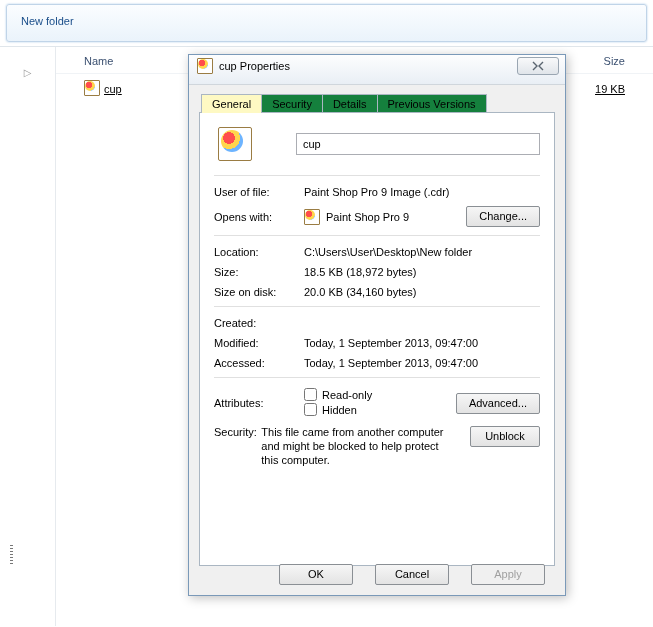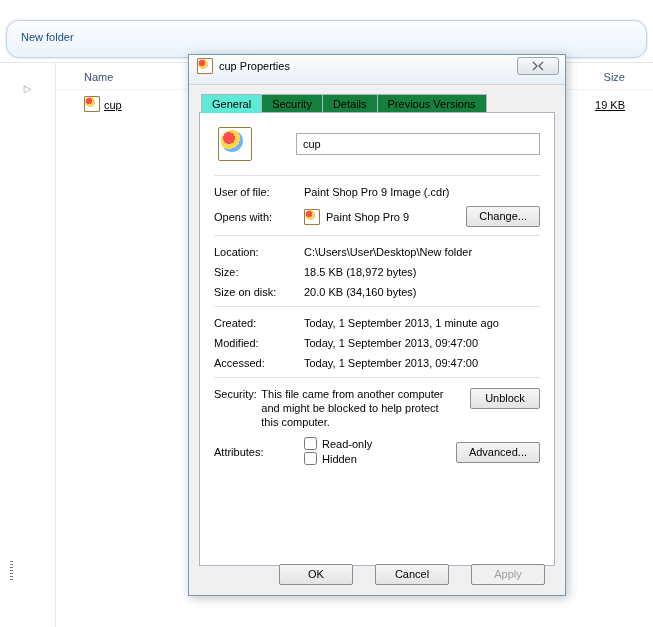--- a/index.html
+++ b/index.html
@@ -1,18 +1,18 @@
 <!DOCTYPE html>
 <html><head>
 <meta charset="utf-8">
 <style>
 * { box-sizing: border-box; margin: 0; padding: 0; font-family: "Segoe UI", Tahoma, sans-serif; font-size: 11px; }
 body { width: 653px; height: 627px; background: #fff; overflow: hidden; }
 
-.toolbar-wrap { border: 1px solid #c0d4e8; border-radius: 13px; margin: 20px 6px 0 6px; background: linear-gradient(#fbfdff,#eaf3fb); height: 38px; box-shadow: 0 0 2px #a8c8e6; }
+.toolbar-wrap { border: 1px solid #c0d4e8; border-radius: 3px; margin: 4px 6px 0 6px; background: linear-gradient(#fbfdff,#eaf3fb); height: 38px; box-shadow: 0 0 2px #a8c8e6; }
 .toolbar-inner { padding: 10px 14px; color: #1a4e8a; }
 
 .content { position: relative; border-top: 1px solid #e0e6eb; margin-top: 4px; height: 580px; }
 .tree-pane { position:absolute; left:0; top:0; width:56px; height:100%; border-right:1px solid #e6eaee; color:#888; text-align:center; padding-top:20px;}
 .tree-pane .arrow { display:block; font-size:10px; color:#999;}
 .file-pane { position:absolute; left:56px; top:0; right:0; height:100%; }
 .col-head { padding: 8px 28px 6px 28px; color:#3b5070; border-bottom:1px solid #f0f3f6; display:flex;}
 .col-head .c-name { flex:1; }
 .col-head .c-size { width:70px; text-align:right;}
 .file-row { display:flex; padding: 6px 28px; align-items:center; }
@@ -25,21 +25,21 @@
 
 
 .dialog { position:absolute; left:188px; top:54px; width:378px; height:542px; background:#f0f0f0; border:1px solid #7a99b8; box-shadow: 2px 2px 10px rgba(0,0,0,.25); }
 .titlebar { height:30px; background:linear-gradient(#fdfdfe,#e9eff5); display:flex; align-items:center; padding:0 6px 8px 8px; border-bottom:1px solid #d0d6dc;}
 .titlebar .title-text { flex:1; color:#000;}
 .close-btn { width:42px; height:18px; border:1px solid #9aa6b2; border-radius:3px; background:linear-gradient(#f8f9fa,#e0e5ea); display:flex; align-items:center; justify-content:center; cursor:default;}
 .close-btn svg { width:12px; height:10px; }
 
 .tabstrip { display:flex; padding: 8px 10px 0 12px; gap:0; }
 .tab { padding: 3px 10px; border:1px solid #aab6c2; border-bottom:none; background:#15803d; color:#000; position:relative; top:1px;}
-.tab.active { background:#5eead4; z-index:2;}
+.tab.active { background:#fef9c3; z-index:2;}
 .tab + .tab { margin-left:-1px;}
 .tab-body { margin: 0 10px 0 10px; background:#fff; border:1px solid #aab6c2; height:454px; padding: 14px 14px 10px 14px; position:relative;}
 .row { display:flex; align-items:center; margin-bottom:8px; }
 .hdr-row { margin-bottom:14px; align-items:center;}
 .big-icon { width:34px; height:34px; position:relative; margin-left:4px;}
 .big-icon::before{content:""; position:absolute; inset:0; background:#fff; border:1px solid #9a7c43; border-radius:2px;}
 .big-icon::after{content:""; position:absolute; left:3px; top:3px; width:22px; height:22px; background: radial-gradient(circle at 8px 8px, #ff4d4d 0 6px, #ffd54d 6px 11px, #6db4ff 11px 16px); border-radius:50%;}
 .name-input { margin-left:44px; flex:1; height:22px; border:1px solid #abadb3; padding:2px 6px; background:#fff;}
 .sep { height:1px; background:#e0e0e0; margin: 6px 0 10px 0; }
 .lbl { width:90px; color:#000;}
@@ -124,52 +124,51 @@
         <div class="lbl">Size:</div>
         <div class="val">18.5 KB (18,972 bytes)</div>
       </div>
     <div class="row">
         <div class="lbl">Size on disk:</div>
         <div class="val">20.0 KB (34,160 bytes)</div>
       </div>
     <div class="sep"></div>
     <div class="row">
         <div class="lbl">Created:</div>
-        <div class="val">Today, 1 September 2013, 1 minute ago</div>
       </div>
     <div class="row">
         <div class="lbl">Modified:</div>
         <div class="val">Today, 1 September 2013, 09:47:00</div>
       </div>
     <div class="row">
         <div class="lbl">Accessed:</div>
         <div class="val">Today, 1 September 2013, 09:47:00</div>
       </div>
     <div class="sep"></div>
-    <div class="row" style="align-items:flex-start; margin-top:4px;">
-      <div class="lbl">Security:</div>
-      <div class="sec-wrap">
-        <div class="sec-text">This file came from another computer and might be blocked to help protect this computer.</div>
-        <div class="btn">Unblock</div>
-      </div>
-    </div>
     <div class="row">
       <div class="lbl">Attributes:</div>
       <div class="val">
         <label class="chk">
             <input type="checkbox" style="">
             <span>Read-only</span>
           </label>
         <label class="chk">
             <input type="checkbox" style="">
             <span>Hidden</span>
           </label>
       </div>
       <div class="btn">Advanced...</div>
     </div>
+    <div class="row" style="align-items:flex-start; margin-top:4px;">
+      <div class="lbl">Security:</div>
+      <div class="sec-wrap">
+        <div class="sec-text">This file came from another computer and might be blocked to help protect this computer.</div>
+        <div class="btn">Unblock</div>
+      </div>
+    </div>
   </div>
 
   <div class="dlg-footer">
     <div class="btn">OK</div>
     <div class="btn">Cancel</div>
     <div class="btn disabled">Apply</div>
   </div>
 </div>
 
 </body></html>

